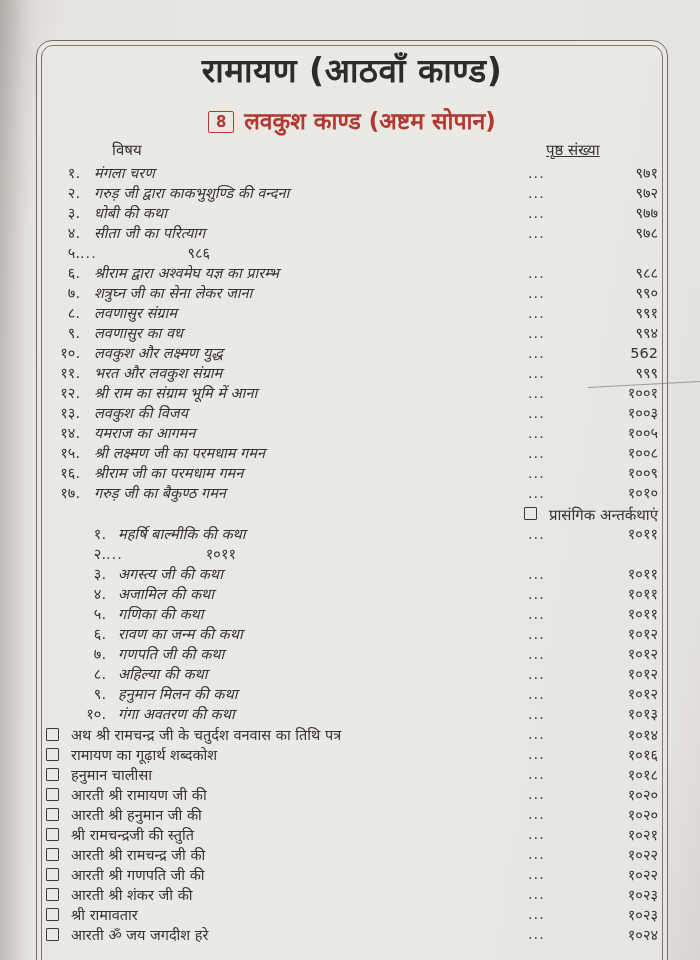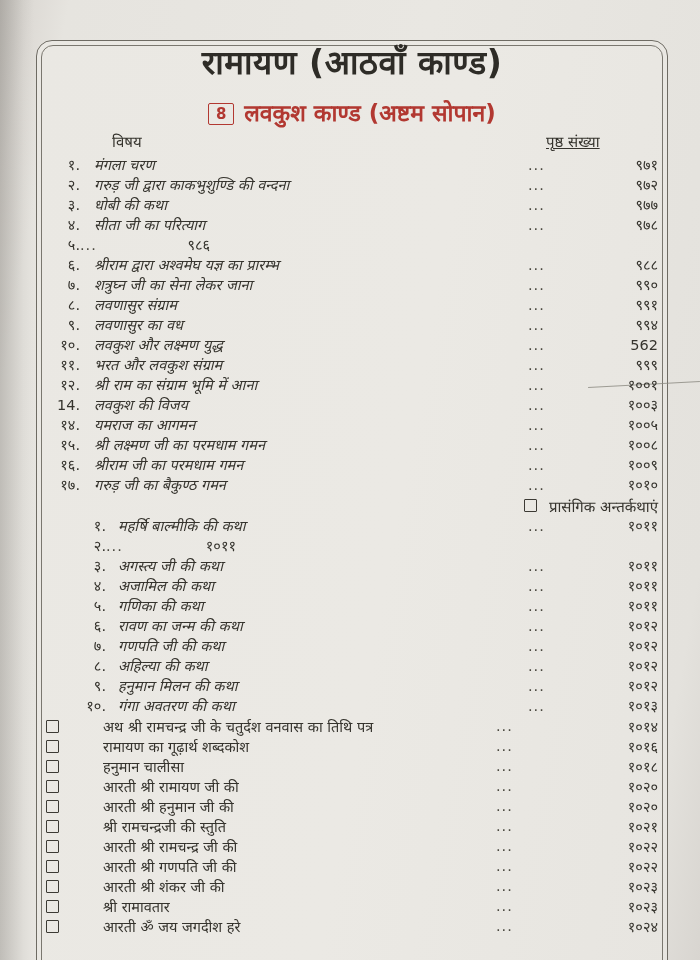--- a/index.html
+++ b/index.html
@@ -14,21 +14,21 @@
   .frame{
     position:absolute;left:36px;top:40px;width:630px;height:980px;
     border:1.6px solid #6e6b63;border-radius:16px;
     box-shadow:inset 0 0 0 1px rgba(110,107,99,.0);
     background:linear-gradient(100deg,#eae8e3 0%,#ebe9e4 55%,#e7e5e0 100%);
   }
   .frame-inner{
     position:absolute;left:4px;top:4px;right:4px;bottom:4px;
     border:1px solid #7a776f;border-radius:12px;
   }
-  .content{position:absolute;left:46px;top:36px;width:612px;}
+  .content{position:absolute;left:46px;top:44px;width:612px;}
   .book-title{
     text-align:center;font-size:33px;line-height:46px;font-weight:600;
     letter-spacing:.5px;color:#2e2c27;margin-top:4px;
   }
   .section-line{
     text-align:center;margin-top:11px;height:32px;line-height:32px;
     color:var(--accent,#b23831);font-size:23px;font-weight:700;
   }
   .badge{
     display:inline-block;vertical-align:2px;margin-right:10px;
@@ -45,21 +45,21 @@
   .row .dots{width:70px;flex:0 0 auto;text-align:left;color:#4a483f;letter-spacing:1px;}
   .row .page{width:60px;flex:0 0 auto;text-align:right;}
   .row.indented{padding-left:20px;}
   .row.indented .num{width:40px;}
   .row.indented .title{padding-left:12px;}
   .section-head{display:flex;align-items:center;height:21px;font-size:15px;font-weight:400;justify-content:flex-end;}
   .checkbox{
     width:11px;height:11px;border:1.6px solid #3c3a34;border-radius:1px;
     flex:0 0 auto;margin-right:12px;background:transparent;
   }
-  .chk-row{display:flex;align-items:center;height:20px;font-size:14.5px;white-space:nowrap;gap:32px;}
+  .chk-row{display:flex;align-items:center;height:20px;font-size:14.5px;white-space:nowrap;}
   .chk-row .title{flex:1 1 auto;overflow:hidden;}
   .chk-row .dots{width:70px;flex:0 0 auto;color:#4a483f;letter-spacing:1px;}
   .chk-row .page{width:60px;flex:0 0 auto;text-align:right;}
   
   .artifact-line{
     position:absolute;left:588px;top:384px;width:112px;height:1px;
     background:#8a8880;transform:rotate(-3deg);opacity:.8;
   }
   .bleed{position:absolute;border-radius:8px;filter:blur(3px);
     background:#96a08a;pointer-events:none;}
@@ -177,21 +177,21 @@
       </div>
 
       <div class="row">
         <span class="num">१२.</span>
         <span class="title">श्री राम का संग्राम भूमि में आना</span>
         <span class="dots">...</span>
         <span class="page">१००१</span>
       </div>
 
       <div class="row">
-        <span class="num">14.</span>
+        <span class="num">१३.</span>
         <span class="title">लवकुश की विजय</span>
         <span class="dots">...</span>
         <span class="page">१००३</span>
       </div>
 
       <div class="row">
         <span class="num">१४.</span>
         <span class="title">यमराज का आगमन</span>
         <span class="dots">...</span>
         <span class="page">१००५</span>

